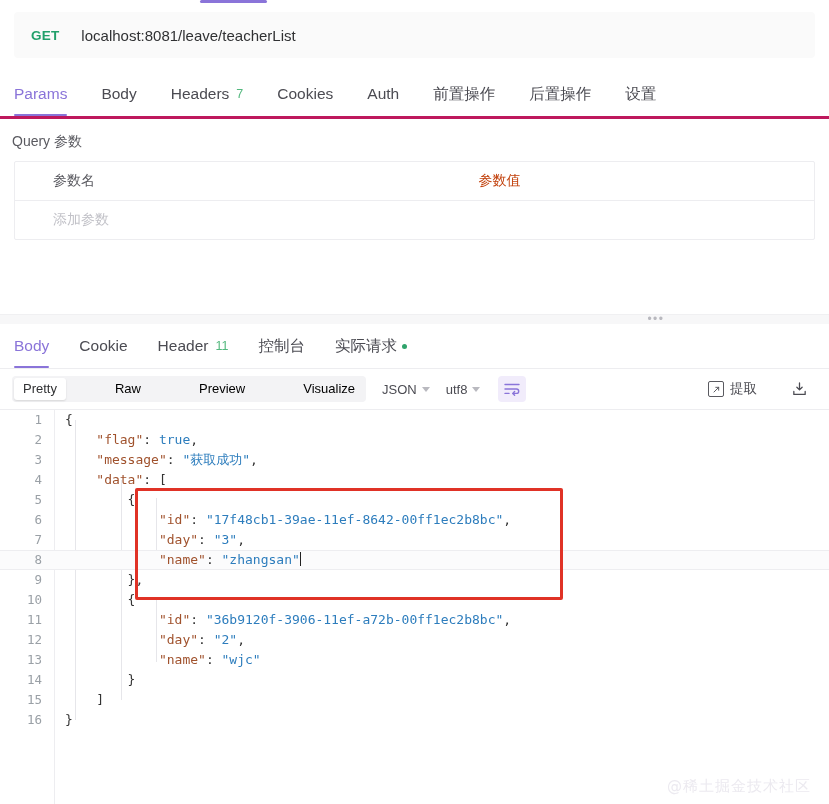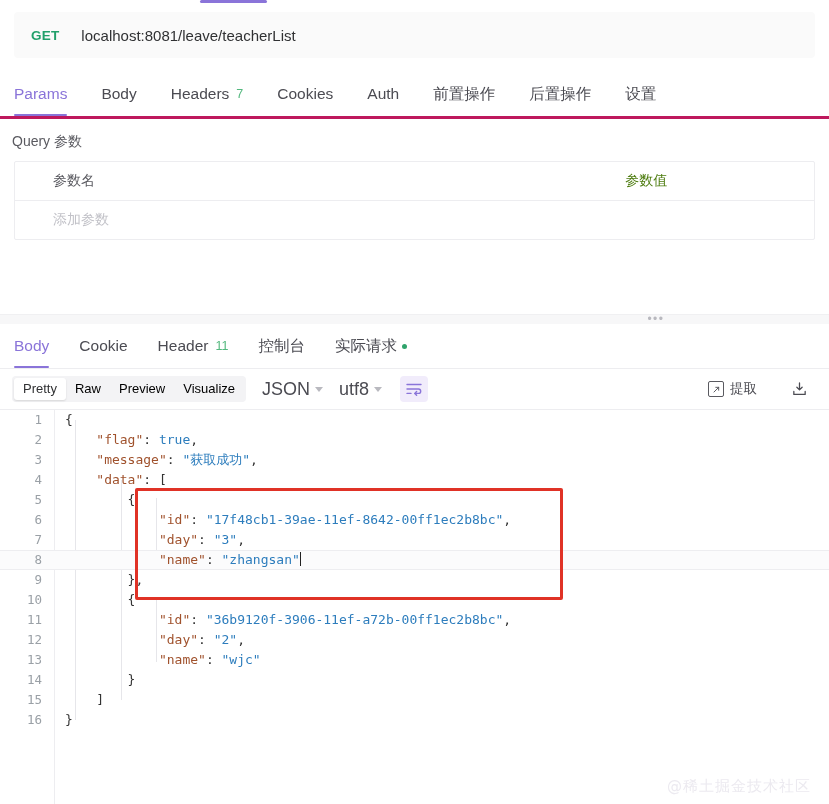--- a/index.html
+++ b/index.html
@@ -57,21 +57,21 @@
   .cnt{color:#53b87e;font-size:12.5px;margin-left:7px;}
 
   
   .query-label{
     padding:14px 0 10px 12px;font-size:14px;color:#5a5a60;flex:0 0 auto;
   }
   .ptable{margin:0 14px;border:1px solid #ededf0;border-radius:2px;flex:0 0 auto;}
   .ptable .hrow,.ptable .brow{display:flex;height:38px;align-items:center;}
   .ptable .hrow{border-bottom:1px solid #ededf0;}
   .ptable .c1{width:58%;padding-left:38px;box-sizing:border-box;font-size:14px;color:#5a5a60;}
-  .ptable .c2{flex:1;font-size:14px;color:#4d7c0f;text-align:center;}
+  .ptable .c2{flex:1;font-size:14px;color:#c2410c;}
   .ptable .brow .c1{color:#c2c2c8;}
 
   .spacer{flex:1 1 auto;}
 
   
   .splitter{
     height:9px;background:#f7f7f8;position:relative;border-top:1px solid #f0f0f2;flex:0 0 auto;
   }
   .splitter .dots{
     position:absolute;left:50%;margin-left:233px;top:0px;
@@ -89,28 +89,28 @@
   }
   .restab.active{color:#8a74d9;}
   .restab.active::after{content:"";position:absolute;left:0;right:0;bottom:0;height:2.5px;background:#8a74d9;border-radius:2px;}
   .greendot{width:5px;height:5px;border-radius:50%;background:#2fa36b;margin-left:5px;display:inline-block;vertical-align:middle;}
 
   
   .body-toolbar{
     height:40px;display:flex;align-items:center;padding:0 12px;flex:0 0 auto;
   }
   .seg{
-    display:flex;align-items:center;background:#f3f3f5;border-radius:4px;height:26px;padding:2px;box-sizing:border-box;
+    display:flex;align-items:center;background:#f3f3f5;border-radius:4px;height:26px;padding:2px;box-sizing:border-box;gap:40px;
   }
   .seg .s{
     font-size:13px;color:#000000;padding:0 9px;line-height:22px;height:22px;border-radius:3px;cursor:pointer;white-space:nowrap;
   }
   .seg .s.on{background:#ffffff;box-shadow:0 1px 2px rgba(0,0,0,.12);color:#303133;}
   .sel{
-    display:flex;align-items:center;font-size:18px;color:#4b4b52;margin-left:16px;cursor:pointer;white-space:nowrap;
+    display:flex;align-items:center;font-size:13px;color:#4b4b52;margin-left:16px;cursor:pointer;white-space:nowrap;
   }
   .caret{
     margin-left:5px;width:0;height:0;border-left:4.5px solid transparent;border-right:4.5px solid transparent;
     border-top:5px solid #b9b9bf;
   }
   .wrapbtn{
     margin-left:18px;width:28px;height:26px;border-radius:4px;background:#f1ecfb;
     display:flex;align-items:center;justify-content:center;cursor:pointer;
   }
   .tb-right{margin-left:auto;display:flex;align-items:center;}

